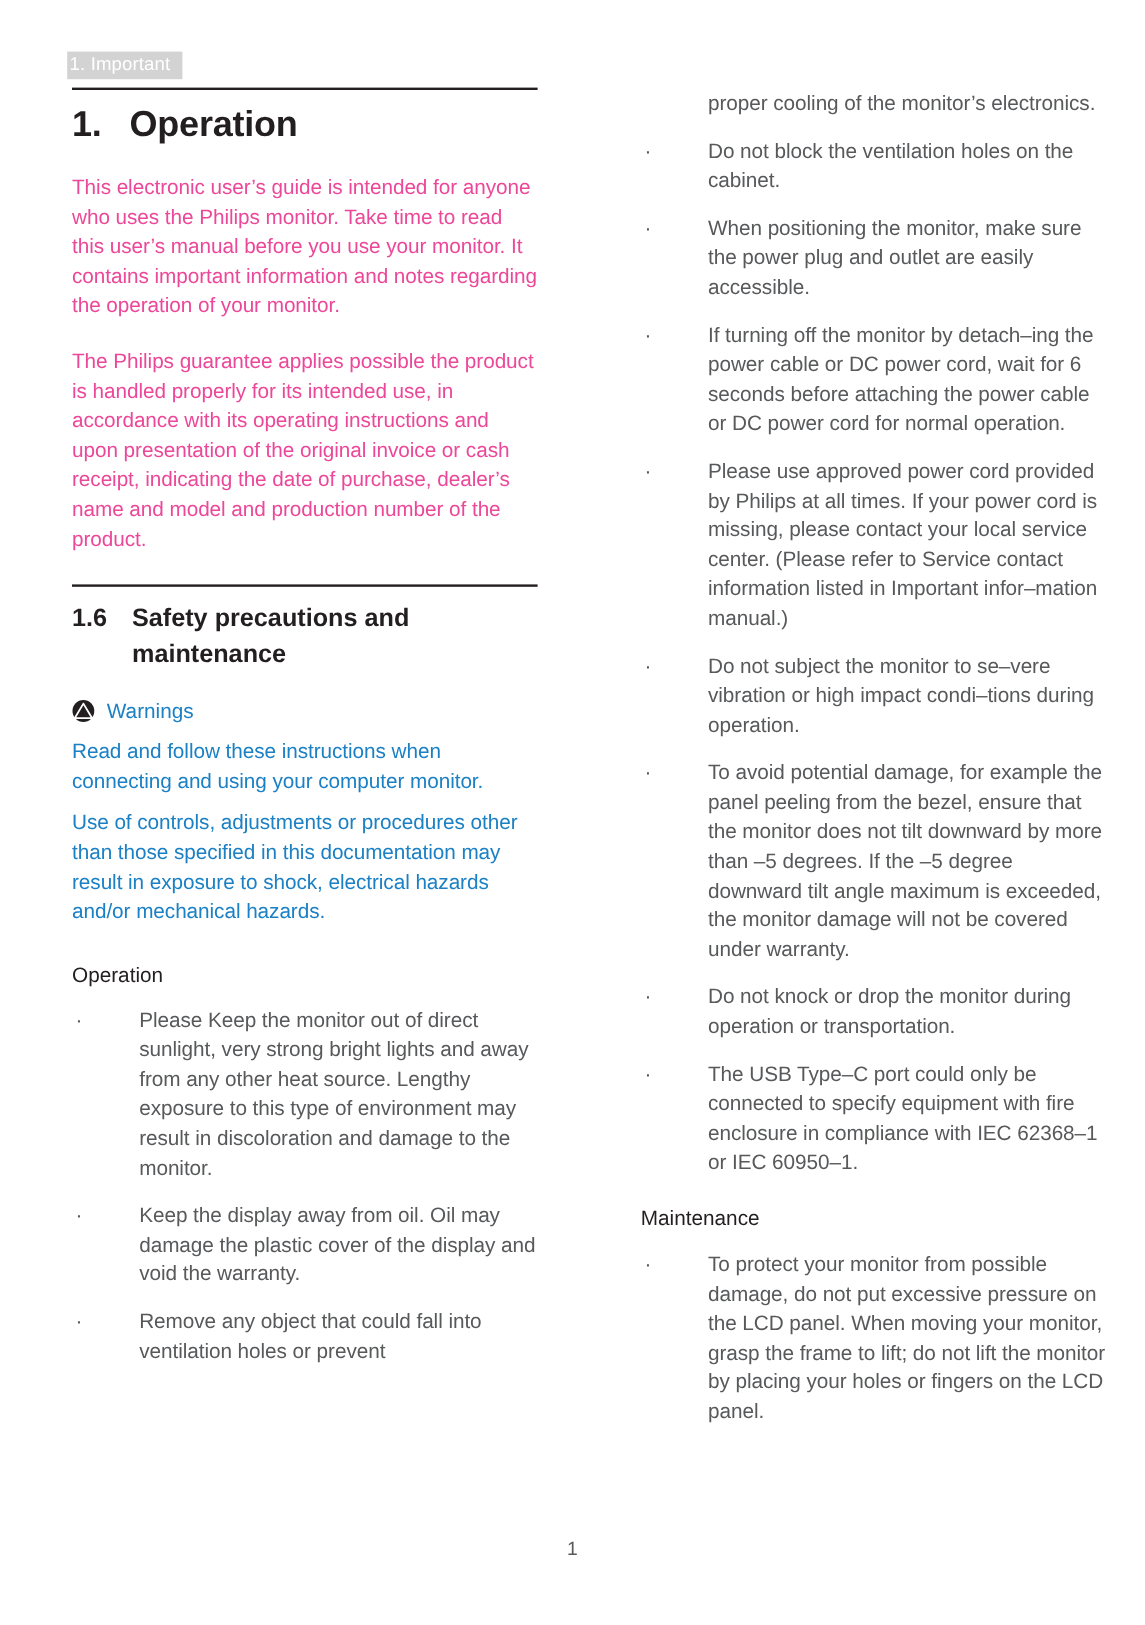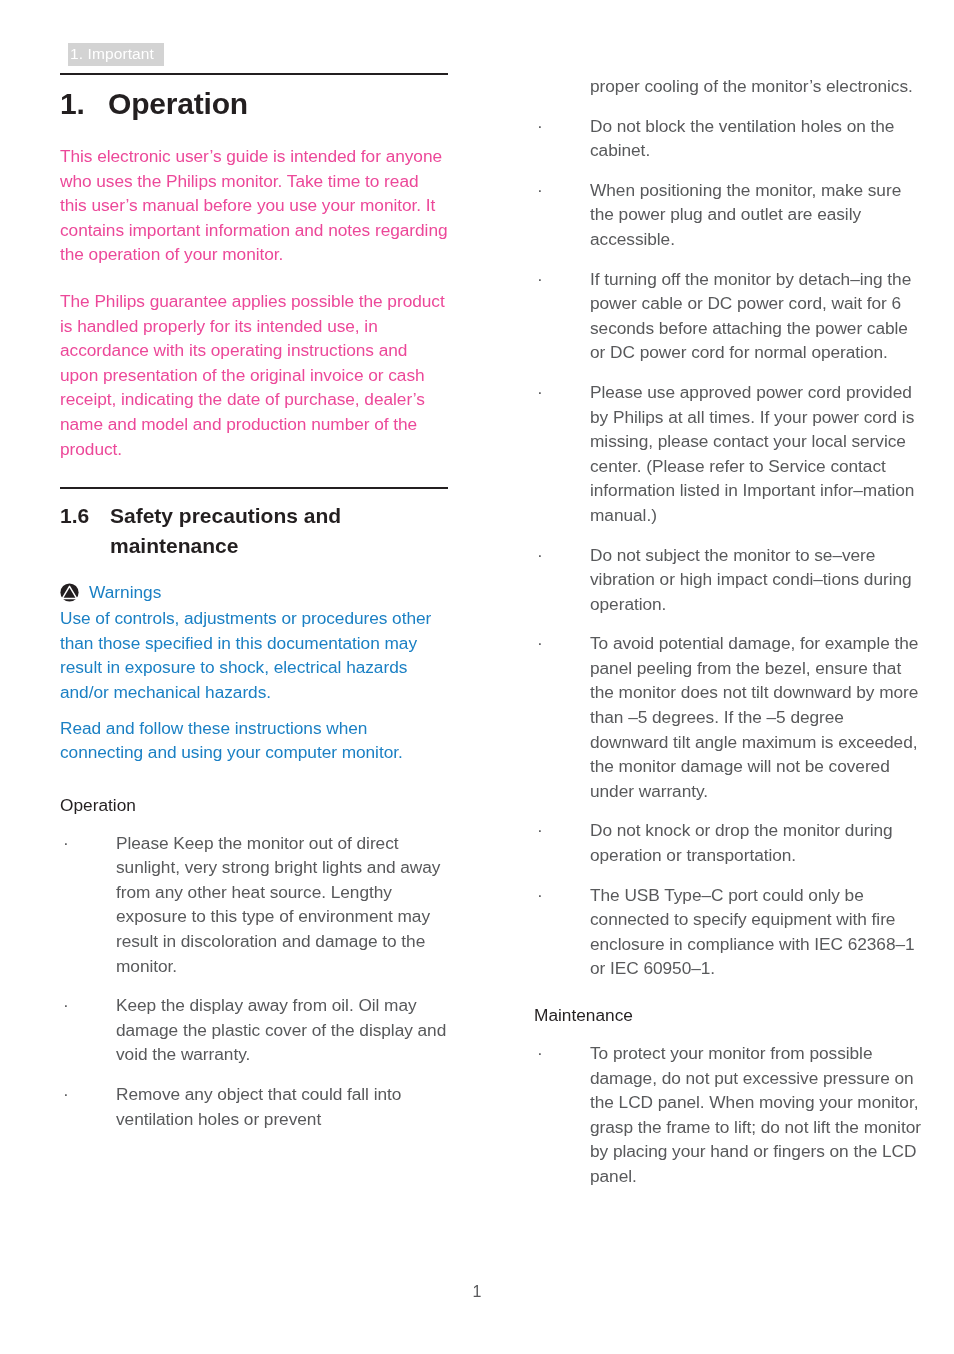--- a/index.html
+++ b/index.html
@@ -12,21 +12,21 @@
     height: 1354px;
     position: relative;
     font-family: "Liberation Sans", sans-serif;
     color: #58595b;
     overflow: hidden;
   }
 
   
   .running-header {
     position: absolute;
-    left: 68px;
+    left: 56px;
     top: 43px;
     background: #d3d3d3;
     color: #ffffff;
     font-size: 15.5px;
     line-height: 20px;
     padding: 1px 10px 2px 2px;
     letter-spacing: 0.1px;
     white-space: nowrap;
   }
 
@@ -196,22 +196,22 @@
   <div class="warning-head">
     <svg class="warn-icon" viewBox="0 0 24 24">
       <circle cx="12" cy="12" r="11.5" fill="#231f20"></circle>
       <path d="M12 4.2 L21.2 19.6 L2.8 19.6 Z" fill="none" stroke="#ffffff" stroke-width="1.9" stroke-linejoin="round"></path>
       <rect x="11.1" y="9.6" width="1.8" height="5.4" fill="#231f20"></rect>
       <rect x="11.1" y="16.0" width="1.8" height="1.8" fill="#231f20"></rect>
     </svg>
     <span class="warning-label">Warnings</span>
   </div>
 
+  <p class="warning-text second">Read and follow these instructions when connecting and using your computer monitor.</p>
   <p class="warning-text">Use of controls, adjustments or procedures other than those specified in this documentation may result in exposure to shock, electrical hazards and/or mechanical hazards.</p>
-  <p class="warning-text second">Read and follow these instructions when connecting and using your computer monitor.</p>
 
   <h3 class="subhead">Operation</h3>
 
   <ul class="bullets">
     <li>
       <span class="bullet-dot">·</span>
       <span>Please Keep the monitor out of direct sunlight, very strong bright lights and away from any other heat source. Lengthy exposure to this type of environment may result in discoloration and damage to the monitor.</span>
     </li>
     <li>
       <span class="bullet-dot">·</span>
@@ -262,19 +262,19 @@
       <span class="bullet-dot">·</span>
       <span>The USB Type–C port could only be connected to specify equipment with fire enclosure in compliance with IEC 62368–1 or IEC 60950–1.</span>
     </li>
   </ul>
 
   <h3 class="subhead tight">Maintenance</h3>
 
   <ul class="bullets">
     <li>
       <span class="bullet-dot">·</span>
-      <span>To protect your monitor from possible damage, do not put excessive pressure on the LCD panel. When moving your monitor, grasp the frame to lift; do not lift the monitor by placing your hand or fingers on the LCD panel.</span>
+      <span>To protect your monitor from possible damage, do not put excessive pressure on the LCD panel. When moving your monitor, grasp the frame to lift; do not lift the monitor by placing your holes or fingers on the LCD panel.</span>
     </li>
   </ul>
 
 </div>
 
 <div class="page-number">1</div>
 
 </body></html>

